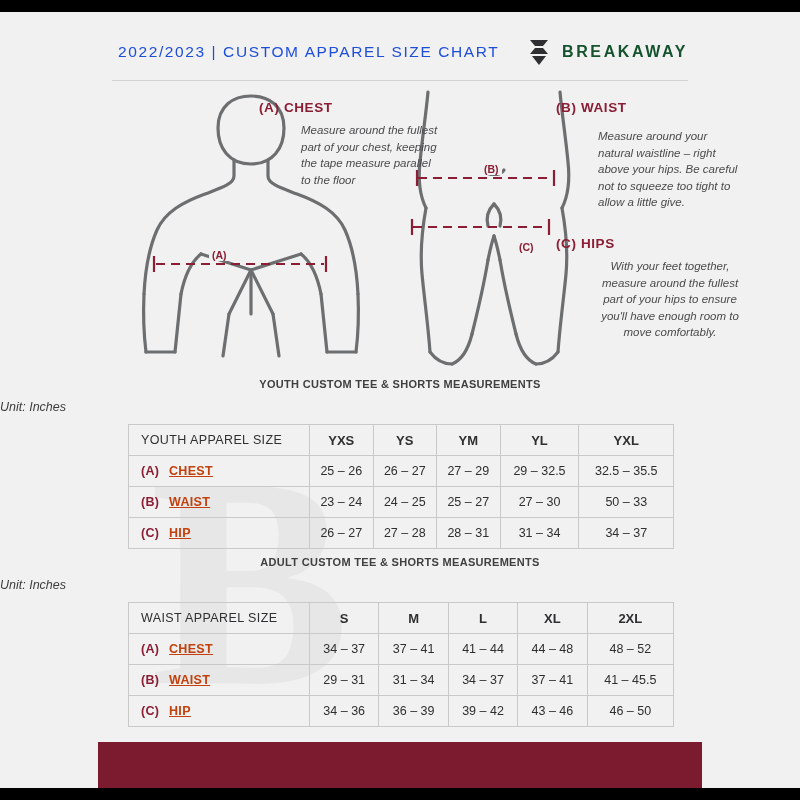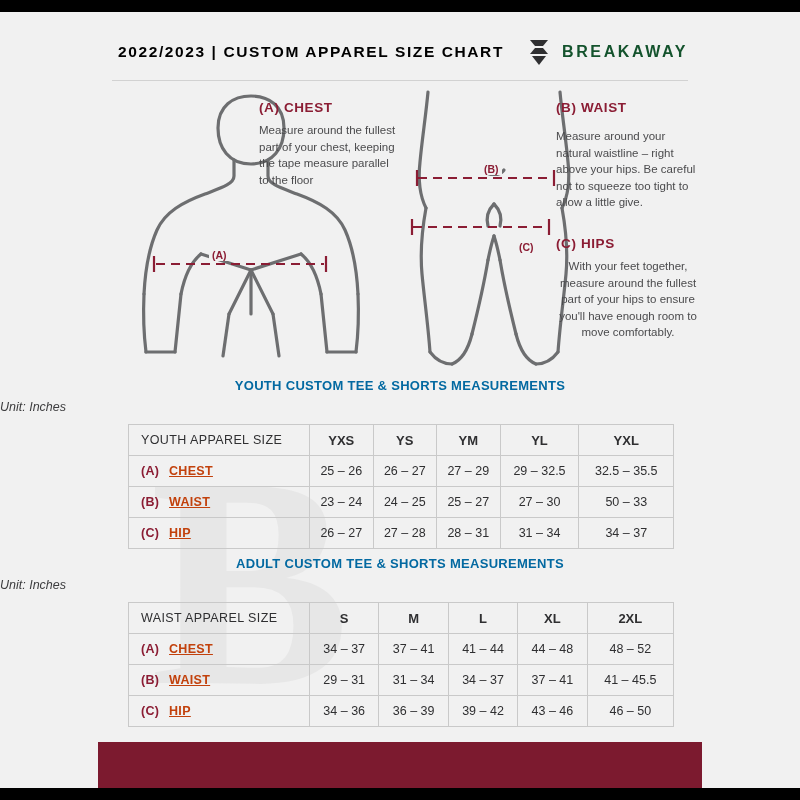--- a/index.html
+++ b/index.html
@@ -42,23 +42,23 @@
     left: 0;
     top: 0;
     width: 800px;
     height: 72px;
   }
   .header-title {
     position: absolute;
     left: 118px;
     top: 31px;
     font-size: 15.5px;
-    font-weight: 700;
+    font-weight: 400;
     letter-spacing: 1.6px;
-    color: #000000;
+    color: #1d4ed8;
     white-space: nowrap;
   }
   .brand {
     position: absolute;
     right: 112px;
     top: 26px;
     display: flex;
     align-items: center;
     gap: 10px;
   }
@@ -94,41 +94,43 @@
     position: absolute;
     font-size: 13.5px;
     font-weight: 700;
     letter-spacing: 0.6px;
     color: #8b1d34;
   }
   .callout-body {
     position: absolute;
     font-size: 11.5px;
     line-height: 16.5px;
+    font-style: italic;
     color: #4b4b4d;
     width: 140px;
+    margin-left: 42px;
   }
   .label-tag {
     position: absolute;
     font-size: 10.5px;
     font-weight: 700;
     color: #8b1d34;
     background: #f1f1f1;
     padding: 0 3px;
   }
 
   
   .section-title {
     position: absolute;
     width: 800px;
     text-align: center;
-    font-size: 13px;
+    font-size: 11px;
     font-weight: 700;
     letter-spacing: 0.3px;
-    color: #0369a1;
+    color: #404040;
   }
   .section-unit {
     position: absolute;
     width: 800px;
     font-size: 12.5px;
     font-style: italic;
     color: #3d3d3f;
   }
   table.size-table {
     position: absolute;

